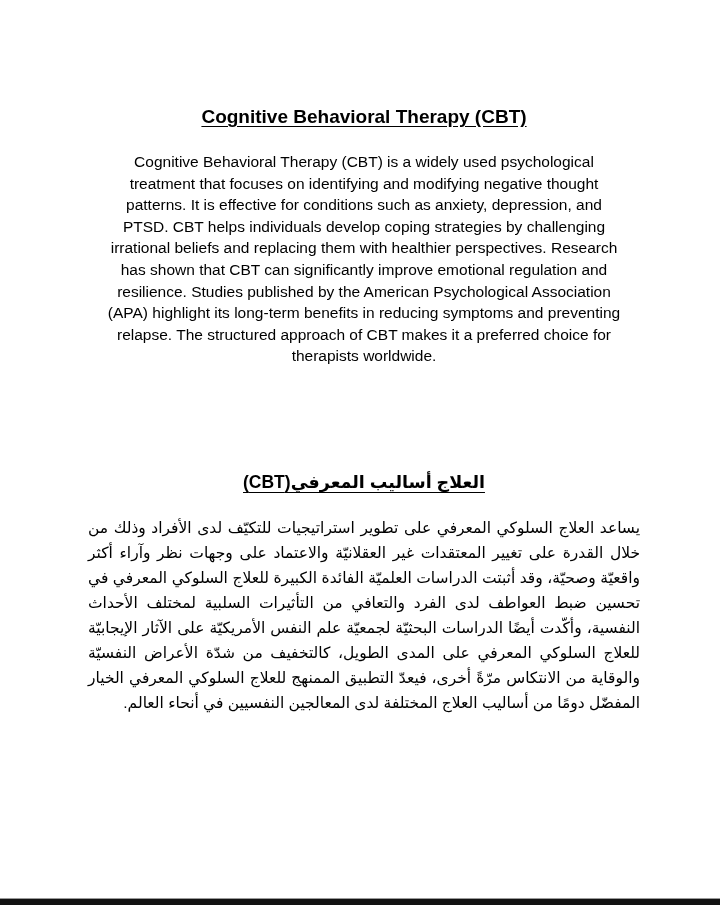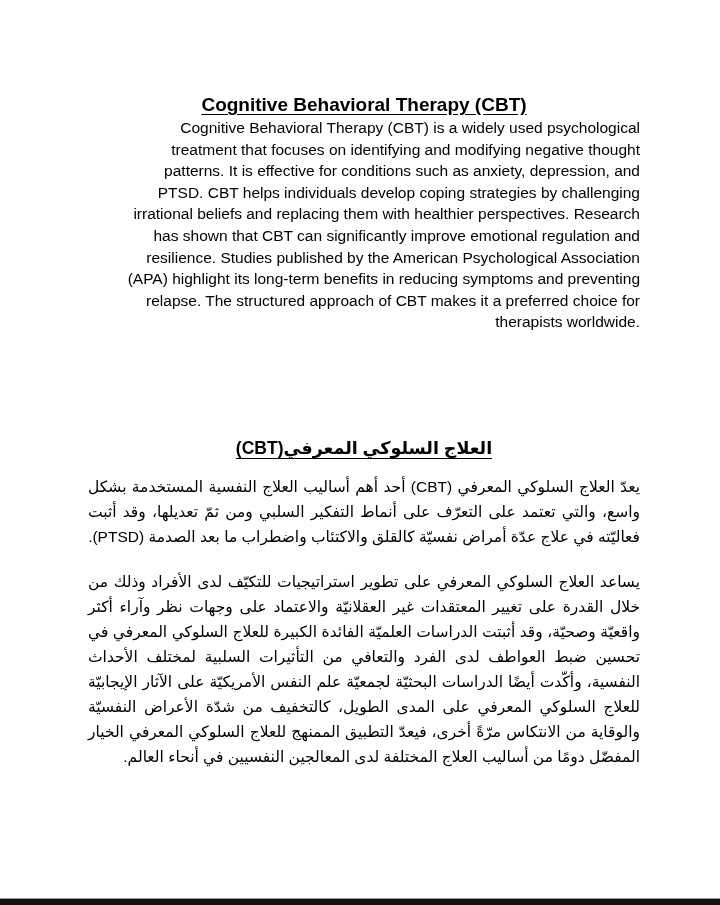--- a/index.html
+++ b/index.html
@@ -11,38 +11,38 @@
     position: relative;
     width: 720px;
     height: 905px;
     background: #ffffff;
     color: #000000;
     overflow: hidden;
     font-family: "Liberation Sans", "DejaVu Sans", sans-serif;
   }
   .content {
     position: absolute;
-    top: 0;
+    top: 12px;
     left: 88px;
     width: 552px;
   }
   .en-title {
     margin-top: 93px;
     font-size: 19px;
     line-height: 24px;
     font-weight: bold;
     text-align: center;
     text-decoration: underline;
     text-underline-offset: 3px;
   }
   .en-body {
-    margin-top: 0;
+    margin-top: 22px;
     font-size: 15.5px;
     line-height: 21.6px;
-    text-align: right;
+    text-align: center;
     white-space: pre-line;
   }
   .ar-title {
     margin-top: 102px;
     direction: rtl;
     font-size: 17.5px;
     line-height: 26px;
     font-weight: bold;
     text-align: center;
     text-decoration: underline;
@@ -79,22 +79,21 @@
 treatment that focuses on identifying and modifying negative thought
 patterns. It is effective for conditions such as anxiety, depression, and
 PTSD. CBT helps individuals develop coping strategies by challenging
 irrational beliefs and replacing them with healthier perspectives. Research
 has shown that CBT can significantly improve emotional regulation and
 resilience. Studies published by the American Psychological Association
 (APA) highlight its long-term benefits in reducing symptoms and preventing
 relapse. The structured approach of CBT makes it a preferred choice for
 therapists worldwide.</div>
 
-    <div class="ar-title" dir="rtl" lang="ar">العلاج السلوكي المعرفي(CBT)</div>
+    <div class="ar-title" dir="rtl" lang="ar">العلاج أساليب المعرفي(CBT)</div>
 
-    <div class="ar-body ar-p1" dir="rtl" lang="ar">يعدّ العلاج السلوكي المعرفي (CBT) أحد أهم أساليب العلاج النفسية المستخدمة بشكل واسع، والتي تعتمد على التعرّف على أنماط التفكير السلبي ومن ثمّ تعديلها، وقد أثبت فعاليّته في علاج عدّة أمراض نفسيّة كالقلق والاكتئاب واضطراب ما بعد الصدمة (PTSD).</div>
 
     <div class="ar-body ar-p2" dir="rtl" lang="ar">يساعد العلاج السلوكي المعرفي على تطوير استراتيجيات للتكيّف لدى الأفراد وذلك من خلال القدرة على تغيير المعتقدات غير العقلانيّة والاعتماد على وجهات نظر وآراء أكثر واقعيّة وصحيّة، وقد أثبتت الدراسات العلميّة الفائدة الكبيرة للعلاج السلوكي المعرفي في تحسين ضبط العواطف لدى الفرد والتعافي من التأثيرات السلبية لمختلف الأحداث النفسية، وأكّدت أيضًا الدراسات البحثيّة لجمعيّة علم النفس الأمريكيّة على الآثار الإيجابيّة للعلاج السلوكي المعرفي على المدى الطويل، كالتخفيف من شدّة الأعراض النفسيّة والوقاية من الانتكاس مرّةً أخرى، فيعدّ التطبيق الممنهج للعلاج السلوكي المعرفي الخيار المفضّل دومًا من أساليب العلاج المختلفة لدى المعالجين النفسيين في أنحاء العالم.</div>
 
   </div>
 
   <div class="bottom-bar" style="background: rgb(18, 18, 18);"></div>
 </div>
 
 </body></html>

